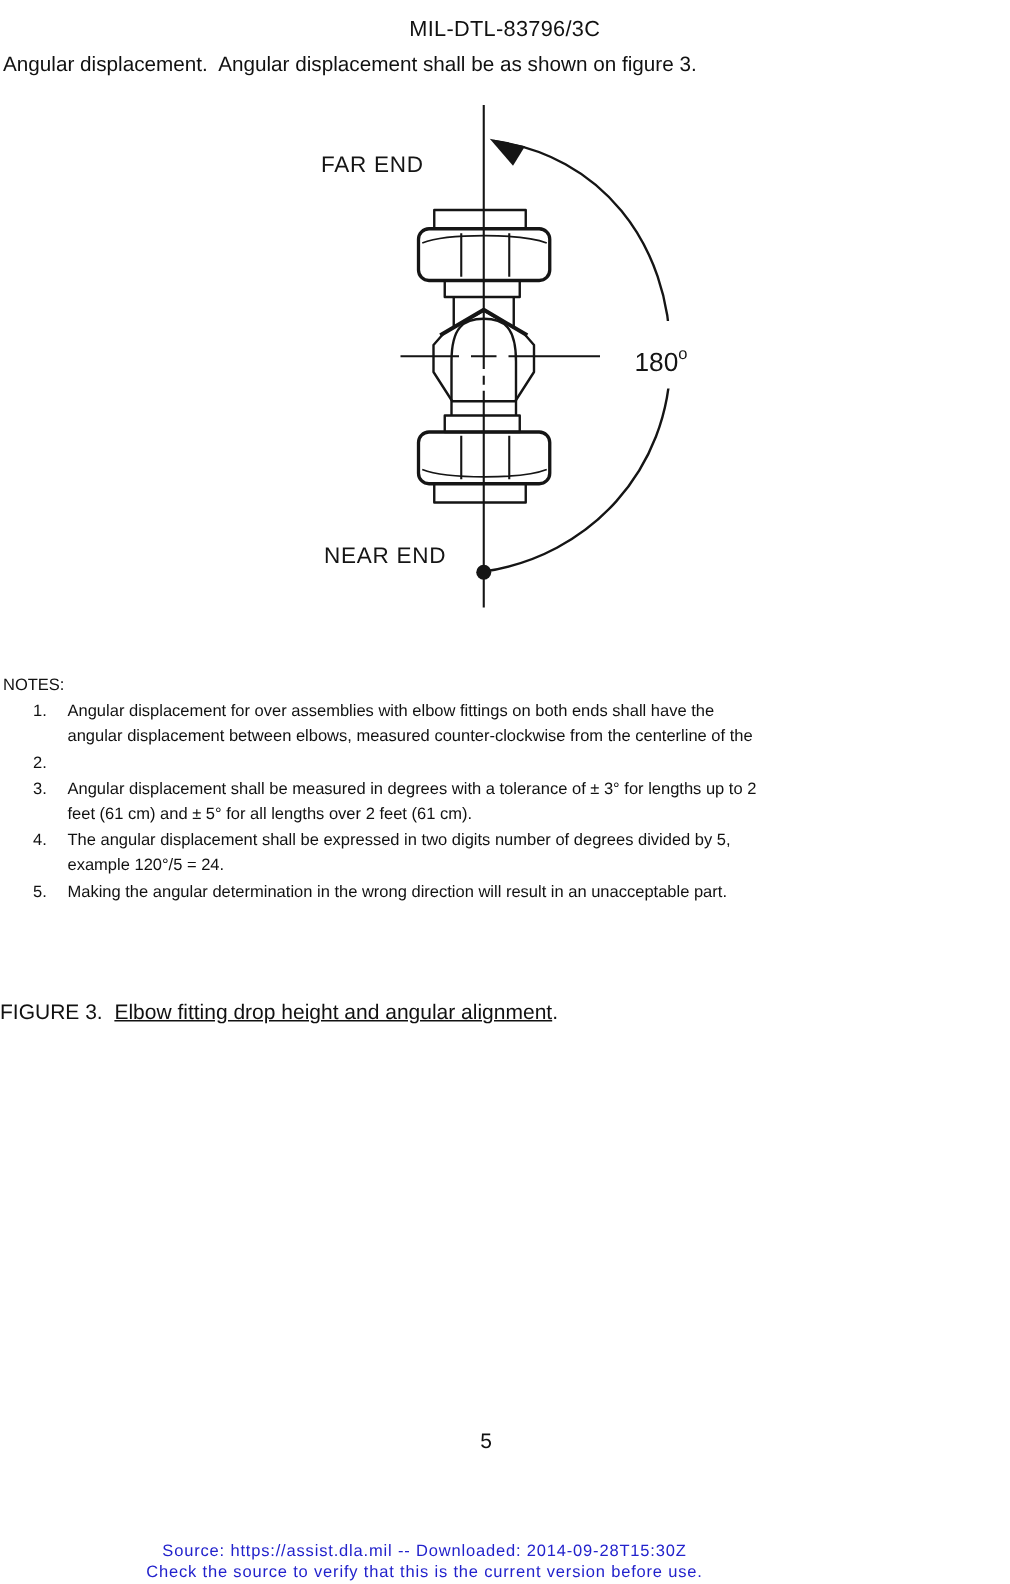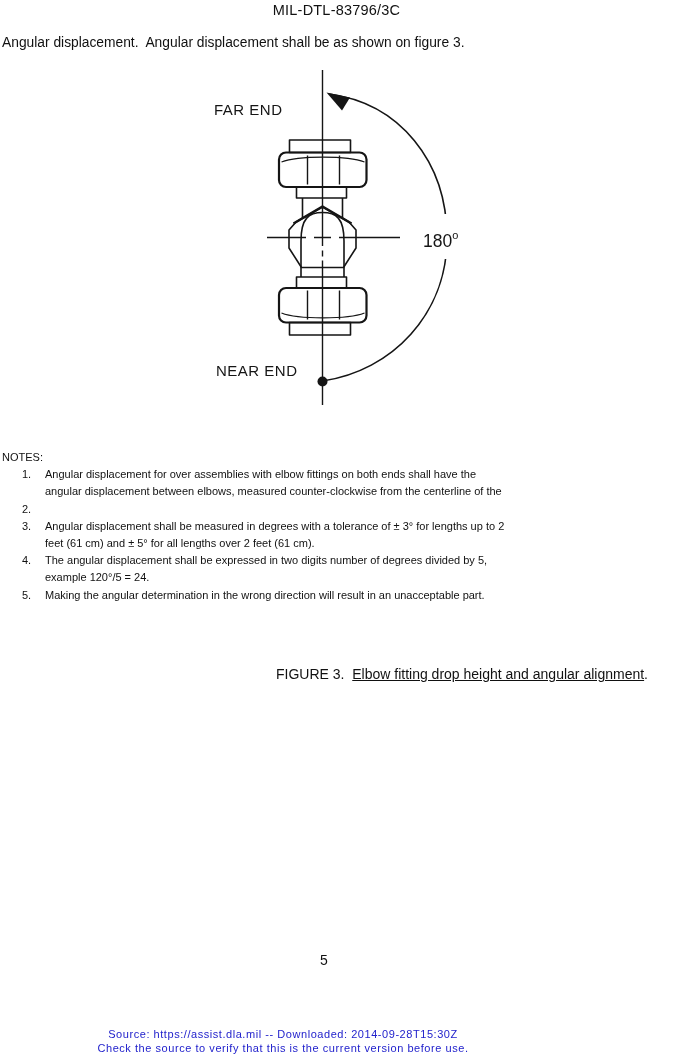--- a/index.html
+++ b/index.html
@@ -2,30 +2,30 @@
 <html><head>
 <meta charset="utf-8">
 <style>
   html,body{margin:0;padding:0;background:#888;}
   .page{
     position:relative;width:673px;height:1056px;background:#ffffff;
     font-family:"Liberation Sans",sans-serif;color:#111;overflow:hidden;
     margin:0 auto;
   }
   .abs{position:absolute;}
-  .doc-header{top:2px;left:0;width:673px;text-align:center;font-size:14.5px;letter-spacing:0.2px;}
+  .doc-header{top:12px;left:0;width:673px;text-align:center;font-size:14.5px;letter-spacing:0.2px;}
   .intro{top:35px;left:2px;width:660px;font-size:13.8px;}
   .fig-svg{top:60px;left:140px;}
   .notes{top:449px;left:2px;width:660px;font-size:11px;line-height:17.2px;}
   .notes-heading{margin:0 0 0 0;}
   .note-row{display:flex;align-items:flex-start;}
   .note-num{width:17px;margin-left:20px;flex:0 0 auto;}
   .note-lines{margin-left:6px;}
   .note-line{white-space:nowrap;}
-  .caption{top:666px;left:0;width:648px;text-align:right;font-size:14px;}
+  .caption{top:666px;left:0;width:648px;text-align:left;font-size:14px;}
   .caption .u{text-decoration:underline;}
   .page-number{top:952px;left:0;width:648px;text-align:center;font-size:14px;}
   .doc-footer{top:1028px;left:0;width:566px;text-align:center;
     font-size:11px;letter-spacing:0.55px;line-height:13.5px;color:#2222cc;}
   svg text{font-family:"Liberation Sans",sans-serif;fill:#151515;}
 </style>
 </head>
 <body>
 
 <div class="page">

